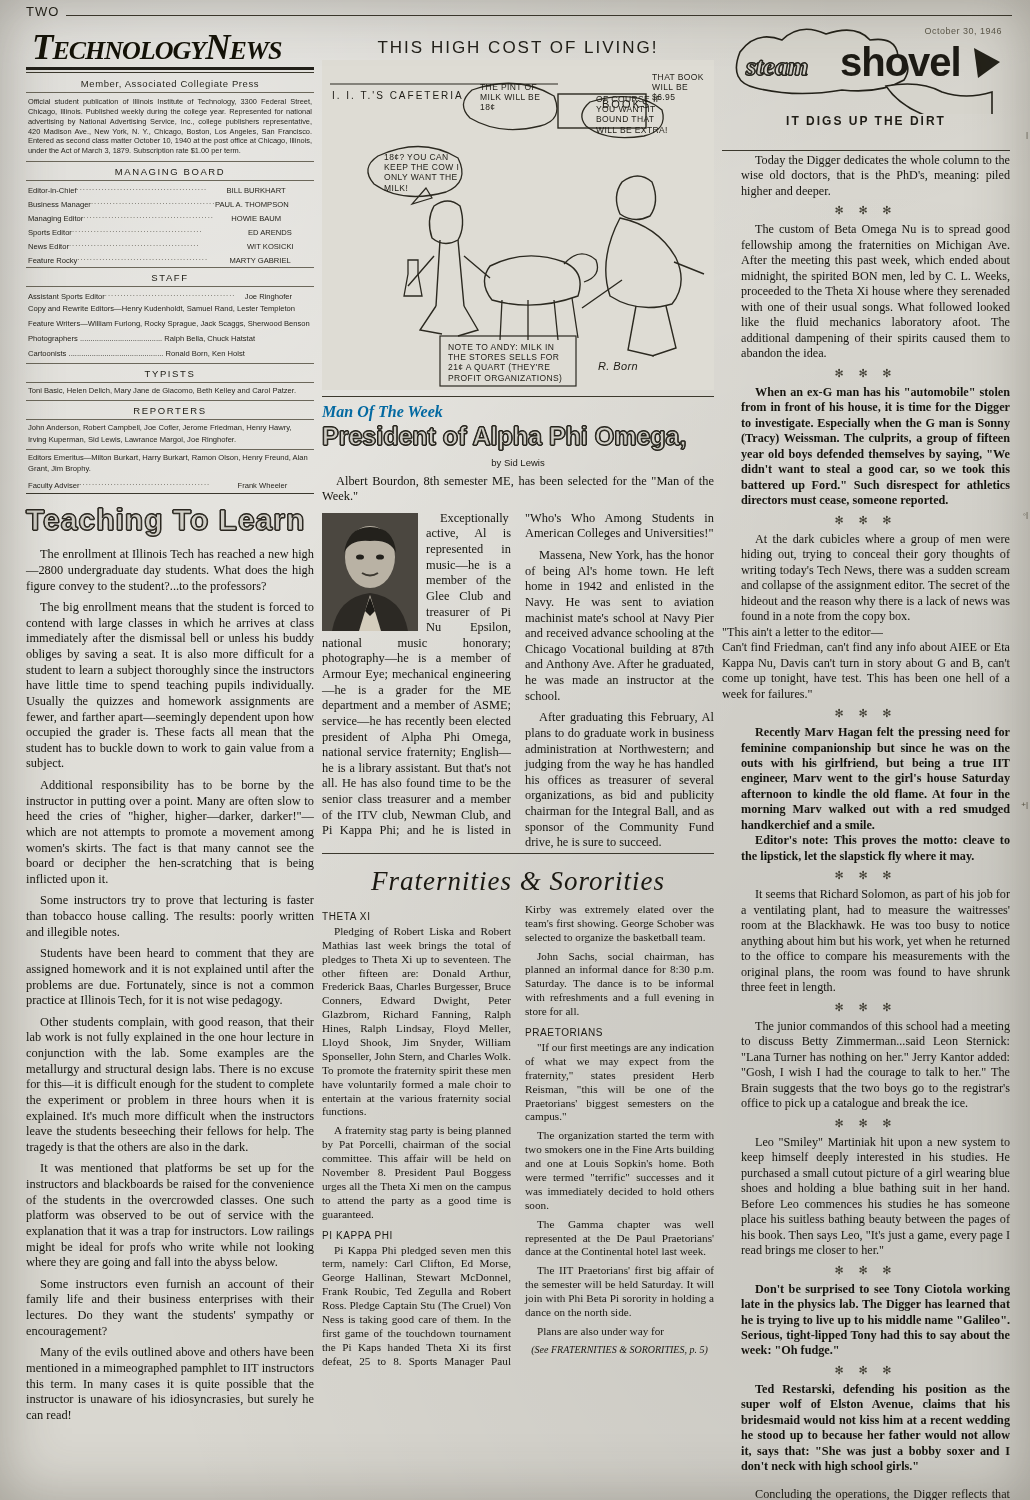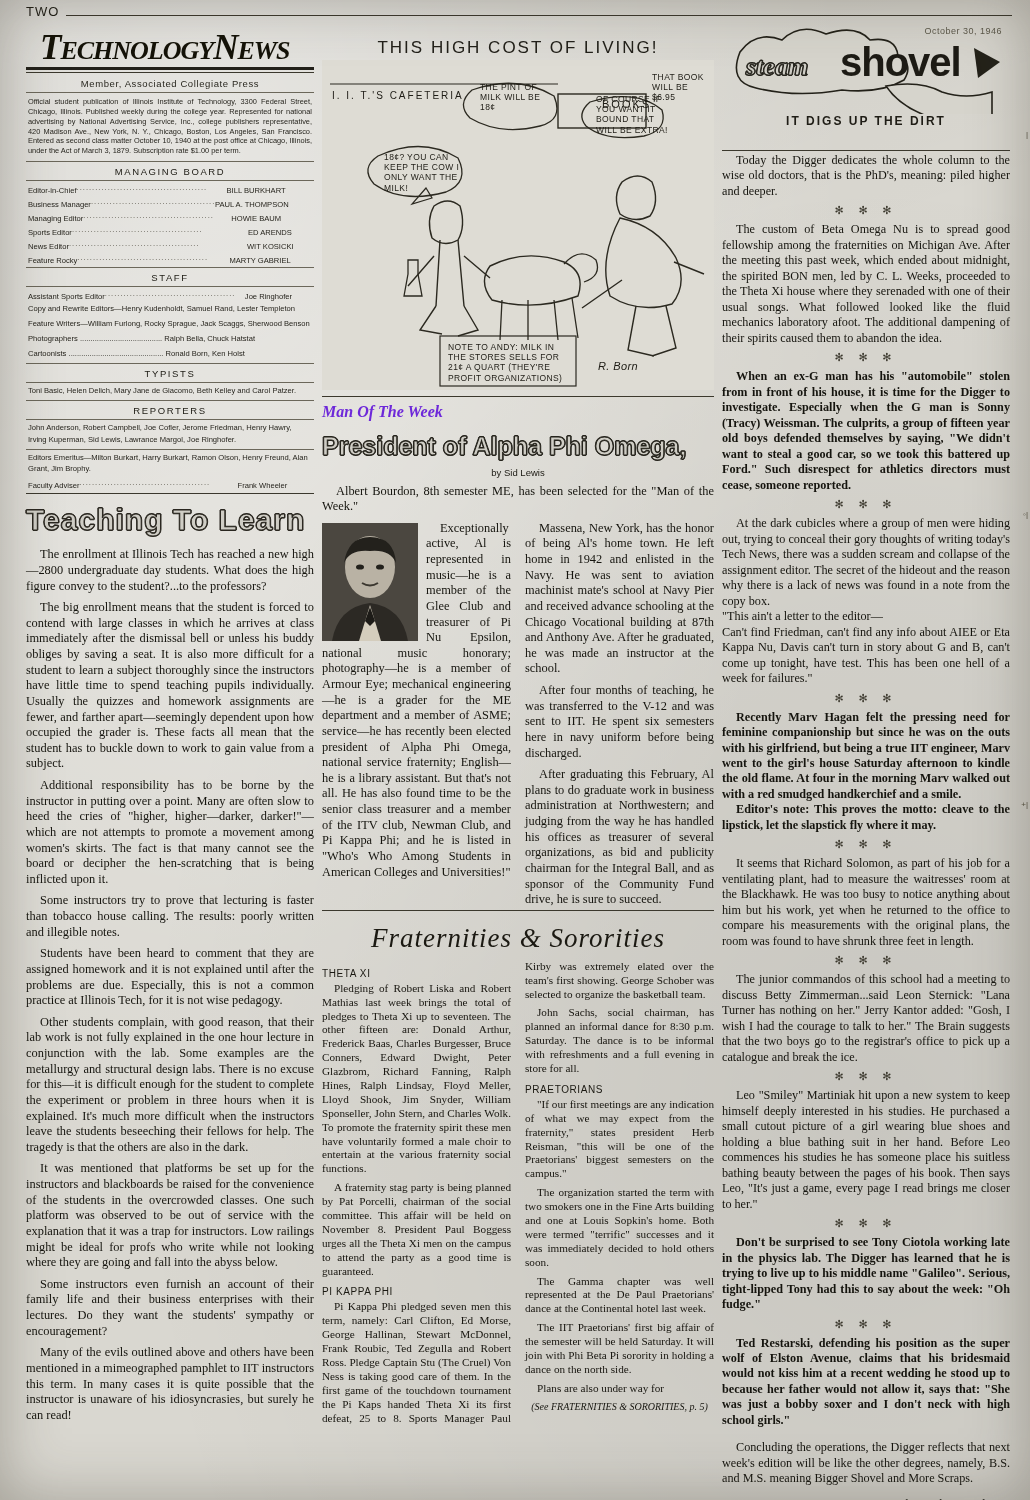--- a/index.html
+++ b/index.html
@@ -67,21 +67,21 @@
 
   
   .masthead {
     font-family: "Liberation Serif", serif;
     font-weight: bold;
     font-style: italic;
     font-size: 35px;
     letter-spacing: -1px;
     line-height: 1;
     color: #141208;
-    margin: 4px 0 2px 14px;
+    margin: 4px 0 2px 6px;
     white-space: nowrap;
   }
   .masthead .small-caps { font-size: 26px; }
   .rule-thick { height: 3px; background: #22201a; margin: 2px 0; }
   .rule-thin  { height: 1px; background: #3b382d; margin: 2px 0; }
   .rule-hair  { height: 1px; background: #6b675a; margin: 1px 0; }
 
   .member-line {
     font-family: "Liberation Sans", sans-serif;
     font-size: 9.5px;
@@ -180,22 +180,22 @@
     color: #1e1c15;
     letter-spacing: .4px;
   }
 
   
   .kicker {
     font-family: "Liberation Serif", serif;
     font-style: italic;
     font-weight: bold;
     font-size: 16px;
-    color: #6d28d9;
-    margin: 6px 0 12px 0;
+    color: #0369a1;
+    margin: 6px 0 2px 0;
   }
   .big-head {
     font-family: "Liberation Sans", sans-serif;
     font-weight: bold;
     font-size: 25px;
     line-height: 1.1;
     letter-spacing: 0px;
     color: #cfcdc5;
     -webkit-text-stroke: 1px #26241d;
     text-shadow:
@@ -290,21 +290,21 @@
     margin: 5px 0 5px 0;
   }
   .col3-text {
     font-family: "Liberation Serif", serif;
     font-size: 12.2px;
     line-height: 1.27;
     text-align: justify;
     color: #15140e;
     margin: 0;
   }
-  .col3-text.indent { text-indent: 14px; }
+  .col3-text.indent { text-indent: 14px; margin-left: 19px; }
   .col3-text.bold { font-weight: bold; }
   .signoff {
     font-family: "Liberation Serif", serif;
     font-size: 12.5px;
     text-align: right;
     margin-top: 10px;
     padding-right: 16px;
   }
   .jump {
     font-family: "Liberation Serif", serif;
@@ -393,21 +393,21 @@
     <div class="staff-line">
       <span>Faculty Adviser</span><span class="dots" style="width:158px">..........................................</span><span>Frank Wheeler</span>
     </div>
     <div class="rule-thin"></div>
 
     <div class="head-outline">Teaching To Learn</div>
     <p class="body-text indent">The enrollment at Illinois Tech has reached a new high—2800 undergraduate day students. What does the high figure convey to the student?...to the professors?</p>
     <p class="body-text indent">The big enrollment means that the student is forced to contend with large classes in which he arrives at class immediately after the dismissal bell or unless his buddy obliges by saving a seat. It is also more difficult for a student to learn a subject thoroughly since the instructors have little time to spend teaching pupils individually. Usually the quizzes and homework assignments are fewer, and farther apart—seemingly dependent upon how occupied the grader is. These facts all mean that the student has to buckle down to work to gain value from a subject.</p>
     <p class="body-text indent">Additional responsibility has to be borne by the instructor in putting over a point. Many are often slow to heed the cries of "higher, higher—darker, darker!"—which are not attempts to promote a movement among women's skirts. The fact is that many cannot see the board or decipher the hen-scratching that is being inflicted upon it.</p>
     <p class="body-text indent">Some instructors try to prove that lecturing is faster than tobacco house calling. The results: poorly written and illegible notes.</p>
-    <p class="body-text indent">Students have been heard to comment that they are assigned homework and it is not explained until after the problems are due. Especially, this is not a common practice at Illinois Tech, for it is not wise pedagogy.</p>
+    <p class="body-text indent">Students have been heard to comment that they are assigned homework and it is not explained until after the problems are due. Fortunately, since is not a common practice at Illinois Tech, for it is not wise pedagogy.</p>
     <p class="body-text indent">Other students complain, with good reason, that their lab work is not fully explained in the one hour lecture in conjunction with the lab. Some examples are the metallurgy and structural design labs. There is no excuse for this—it is difficult enough for the student to complete the experiment or problem in three hours when it is explained. It's much more difficult when the instructors leave the students beseeching their fellows for help. The tragedy is that the others are also in the dark.</p>
     <p class="body-text indent">It was mentioned that platforms be set up for the instructors and blackboards be raised for the convenience of the students in the overcrowded classes. One such platform was observed to be out of service with the explanation that it was a trap for instructors. Low railings might be ideal for profs who write while not looking where they are going and fall into the abyss below.</p>
     <p class="body-text indent">Some instructors even furnish an account of their family life and their business enterprises with their lectures. Do they want the students' sympathy or encouragement?</p>
     <p class="body-text indent">Many of the evils outlined above and others have been mentioned in a mimeographed pamphlet to IIT instructors this term. In many cases it is quite possible that the instructor is unaware of his idiosyncrasies, but surely he can read!</p>
   </div>
 
   <div class="col col-2">
 
     <div class="cartoon-title">THIS   HIGH   COST   OF   LIVING!</div>
 
@@ -471,21 +471,20 @@
           <ellipse cx="38" cy="44" rx="4" ry="2.6" fill="#23211c"></ellipse>
           <ellipse cx="58" cy="44" rx="4" ry="2.6" fill="#23211c"></ellipse>
           <path d="M40,60 q8,5 16,0" stroke="#3b372f" stroke-width="2" fill="none"></path>
           <path d="M10,118 q6,-34 38,-38 q32,4 38,38 z" fill="#2c2924"></path>
           <path d="M48,82 l-11,36 l22,0 z" fill="#d4cdbd"></path>
           <path d="M48,84 l-5,14 l5,5 l5,-5 z" fill="#1d1b17"></path>
         </svg>
       </div>
       <p class="body-text indent">Exceptionally active, Al is represented in music—he is a member of the Glee Club and treasurer of Pi Nu Epsilon, national music honorary; photography—he is a member of Armour Eye; mechanical engineering—he is a grader for the ME department and a member of ASME; service—he has recently been elected president of Alpha Phi Omega, national service fraternity; English—he is a library assistant. But that's not all. He has also found time to be the senior class treasurer and a member of the ITV club, Newman Club, and Pi Kappa Phi; and he is listed in "Who's Who Among Students in American Colleges and Universities!"</p>
       <p class="body-text indent">Massena, New York, has the honor of being Al's home town. He left home in 1942 and enlisted in the Navy. He was sent to aviation machinist mate's school at Navy Pier and received advance schooling at the Chicago Vocational building at 87th and Anthony Ave. After he graduated, he was made an instructor at the school.</p>
-      <p class="body-text indent">After four months of teaching, he was transferred to the V-12 and was sent to IIT. He spent six semesters here in navy uniform before being discharged.</p>
       <p class="body-text indent">After graduating this February, Al plans to do graduate work in business administration at Northwestern; and judging from the way he has handled his offices as treasurer of several organizations, as bid and publicity chairman for the Integral Ball, and as sponsor of the Community Fund drive, he is sure to succeed.</p>
     </div>
 
     <div class="rule-thin"></div>
 
     <div class="script-head">Fraternities  &amp;  Sororities</div>
 
     <div class="two-col">
       <div class="sub-head">THETA XI</div>
       <p class="small-body indent">Pledging of Robert Liska and Robert Mathias last week brings the total of pledges to Theta Xi up to seventeen. The other fifteen are: Donald Arthur, Frederick Baas, Charles Burgesser, Bruce Conners, Edward Dwight, Peter Glazbrom, Richard Fanning, Ralph Hines, Ralph Lindsay, Floyd Meller, Lloyd Shook, Jim Snyder, William Sponseller, John Stern, and Charles Wolk. To promote the fraternity spirit these men have voluntarily formed a male choir to entertain at the various fraternity social functions.</p>

